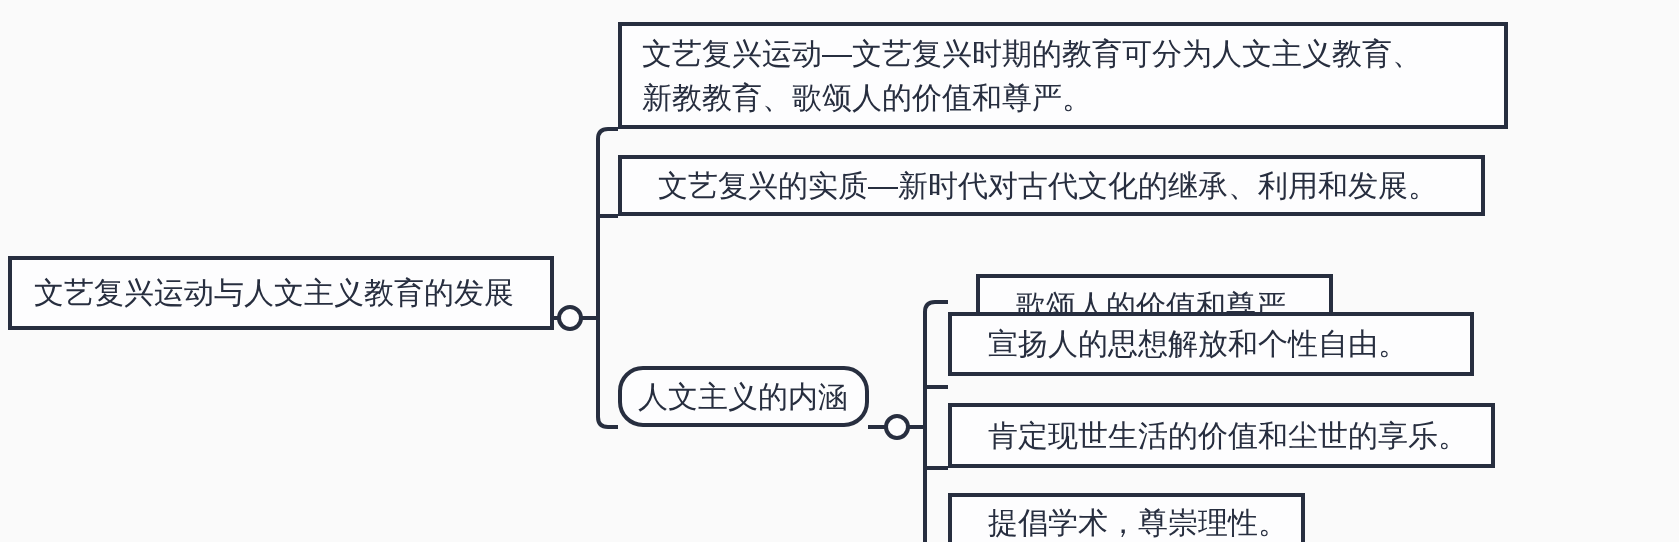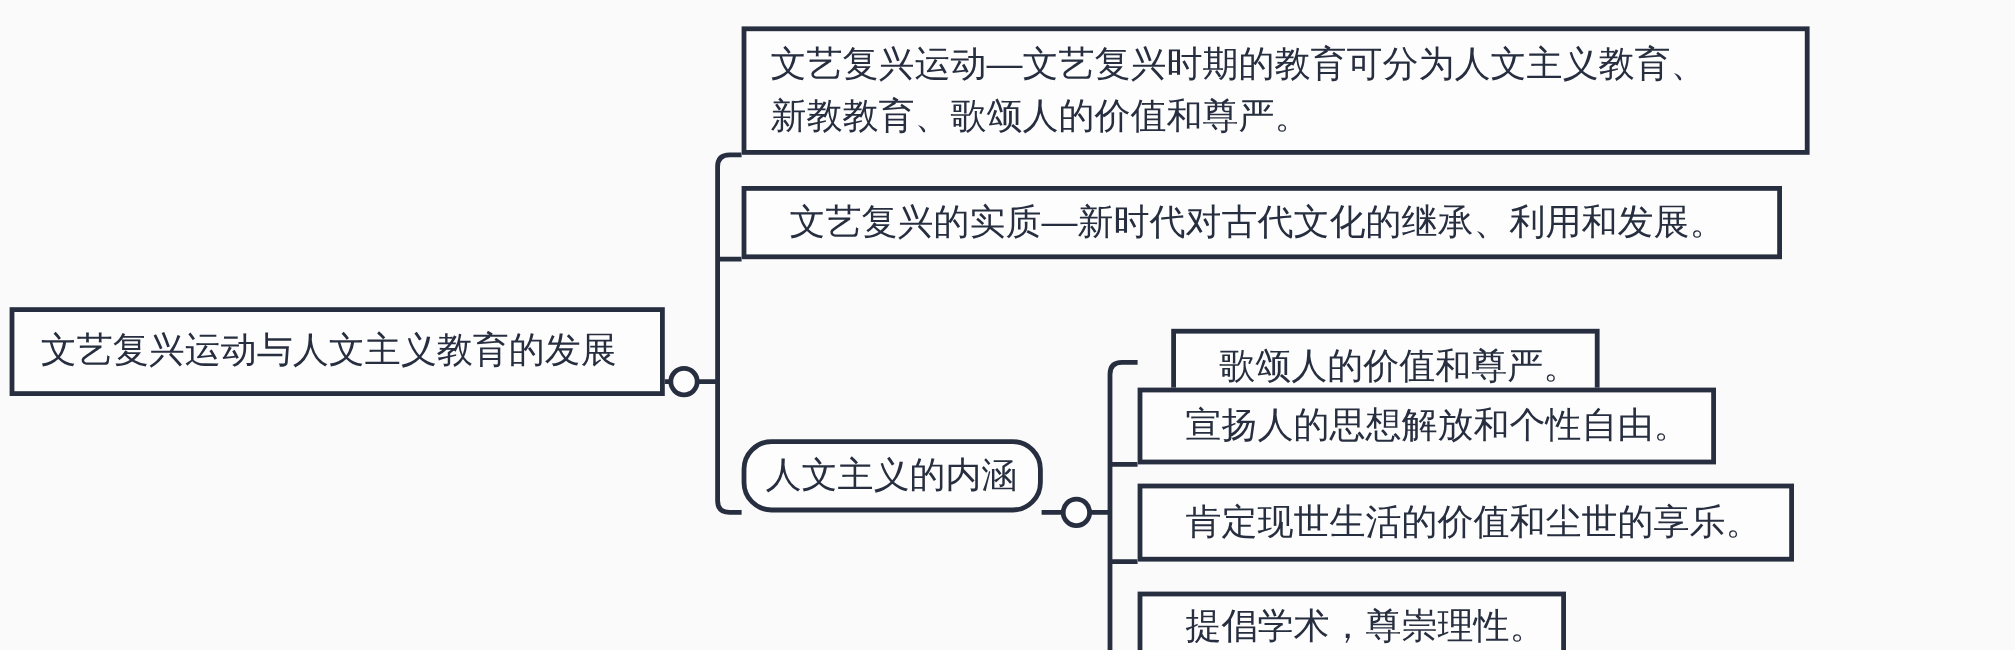--- a/index.html
+++ b/index.html
@@ -52,21 +52,21 @@
   }
   .node.wrap{
     white-space:normal;
     padding:6px 60px 6px 20px;
   }
   .node-root   {left:8px;   top:256px; width:546px; height:74px; padding:0 22px;}
   .node-b1     {left:618px; top:22px;  width:890px; height:107px;}
   .node-b2     {left:618px; top:155px; width:867px; height:61px;}
   .node-b3     {left:618px; top:366px; width:251px; height:61px; padding:0 16px;border-radius:25px;}
   .node-c1     {left:976px; top:238px; width:357px; height:64px;margin-top:36px;}
-  .node-c2     {left:948px; top:323px; width:482px; height:64px;}
+  .node-c2     {left:948px; top:312px; width:526px; height:64px;}
   .node-c3     {left:948px; top:403px; width:547px; height:65px;}
   .node-c4     {left:948px; top:493px; width:357px; height:60px;}
 </style>
 </head>
 <body>
 
 <div class="stage">
 
   <svg class="connectors" viewBox="0 0 1679 542" xmlns="http://www.w3.org/2000/svg">
 

